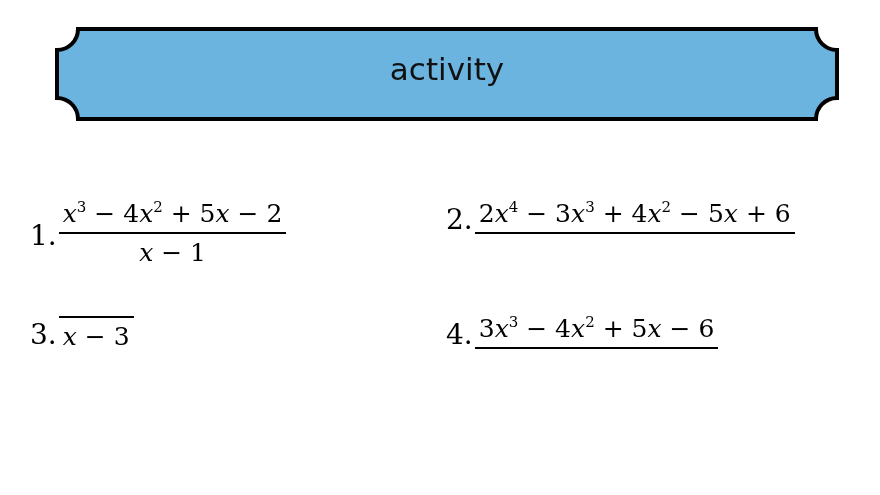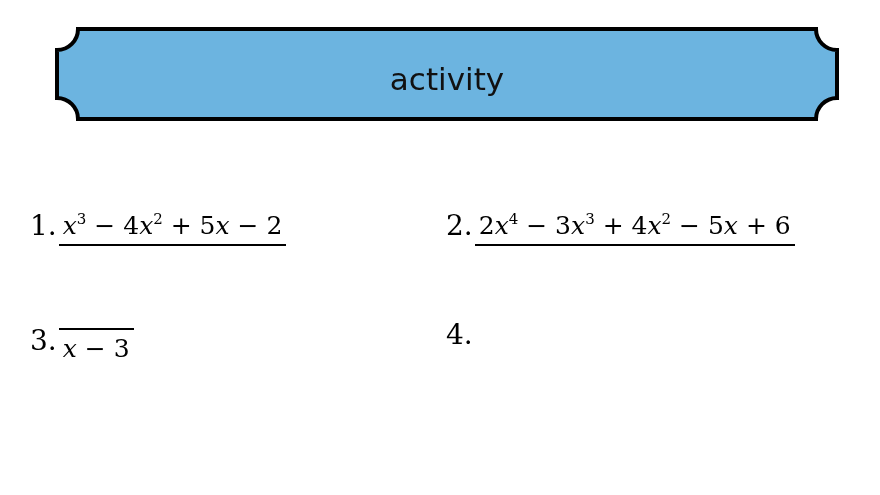--- a/index.html
+++ b/index.html
@@ -1,24 +1,24 @@
 <!DOCTYPE html>
 <html><head>
 <meta charset="utf-8">
 <style>
   html, body { margin:0; padding:0; }
   body { width:880px; height:495px; background:#ffffff; position:relative; overflow:hidden;
          font-family: "DejaVu Serif", serif; color:#000; }
   .banner { position:absolute; left:54px; top:26px; width:786px; height:96px; }
   .banner svg { position:absolute; left:0; top:0; }
-  .banner-title { position:absolute; left:0; right:0; top:38px; text-align:center;
+  .banner-title { position:absolute; left:0; right:0; top:28px; text-align:center;
                   font-family:"DejaVu Sans", sans-serif; font-size:31px; color:#111; line-height:1; }
   .problem { position:absolute; display:flex; align-items:center; }
   .num { font-family:"DejaVu Serif", serif; font-size:28px; margin-right:2px; position:relative; top:2px; }
-  .frac { display:inline-flex; flex-direction:column; align-items:center;margin-top:12px; }
+  .frac { display:inline-flex; flex-direction:column; align-items:center; }
   .numer, .denom { font-family:"DejaVu Serif", serif; font-size:25px; white-space:nowrap; line-height:1; padding:0 4px; }
   .numer { padding-bottom:6px; }
   .denom { padding-top:6px; }
   .bar { align-self:stretch; height:2px; background:#000; }
   i { font-style:italic; }
   sup { font-size:15px; vertical-align:10px; line-height:0; }
 </style>
 </head>
 <body>
 
@@ -27,20 +27,21 @@
     <path d="M24 3 L762 3 A21 21 0 0 0 783 24 L783 72 A21 21 0 0 0 762 93 L24 93 A21 21 0 0 0 3 72 L3 24 A21 21 0 0 0 24 3 Z" fill="#6cb4e0" stroke="#000" stroke-width="4"></path>
   </svg>
   <div class="banner-title">activity</div>
 </div>
 
 <div class="problem" style="left:30px; top:201px;">
   <span class="num">1.</span>
   <span class="frac">
     <span class="numer"><i>x</i><sup>3</sup> − 4<i>x</i><sup>2</sup> + 5<i>x</i> − 2</span>
     <span class="bar"></span>
+    <span class="denom"><i>x</i> − 1</span>
   </span>
 </div>
 
 <div class="problem" style="left:446px; top:201px;">
   <span class="num">2.</span>
   <span class="frac">
     <span class="numer">2<i>x</i><sup>4</sup> − 3<i>x</i><sup>3</sup> + 4<i>x</i><sup>2</sup> − 5<i>x</i> + 6</span>
     <span class="bar"></span>
   </span>
 </div>
@@ -49,15 +50,16 @@
   <span class="num">3.</span>
   <span class="frac">
     <span class="bar"></span>
     <span class="denom"><i>x</i> − 3</span>
   </span>
 </div>
 
 <div class="problem" style="left:446px; top:316px;">
   <span class="num">4.</span>
   <span class="frac">
+    <span class="numer">3<i>x</i><sup>3</sup> − 4<i>x</i><sup>2</sup> + 5<i>x</i> − 6</span>
     <span class="bar"></span>
   </span>
 </div>
 
 </body></html>

